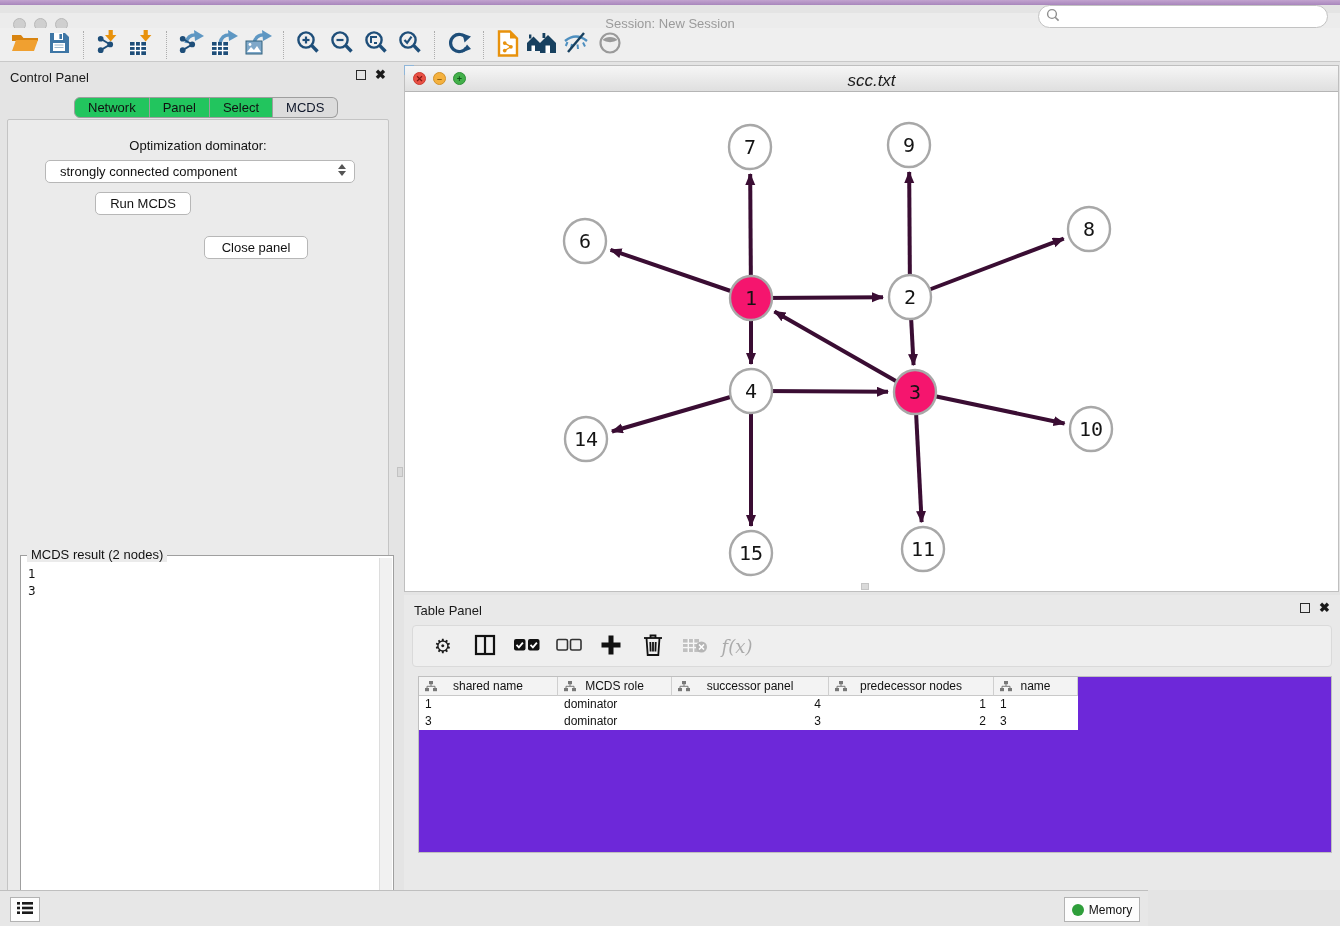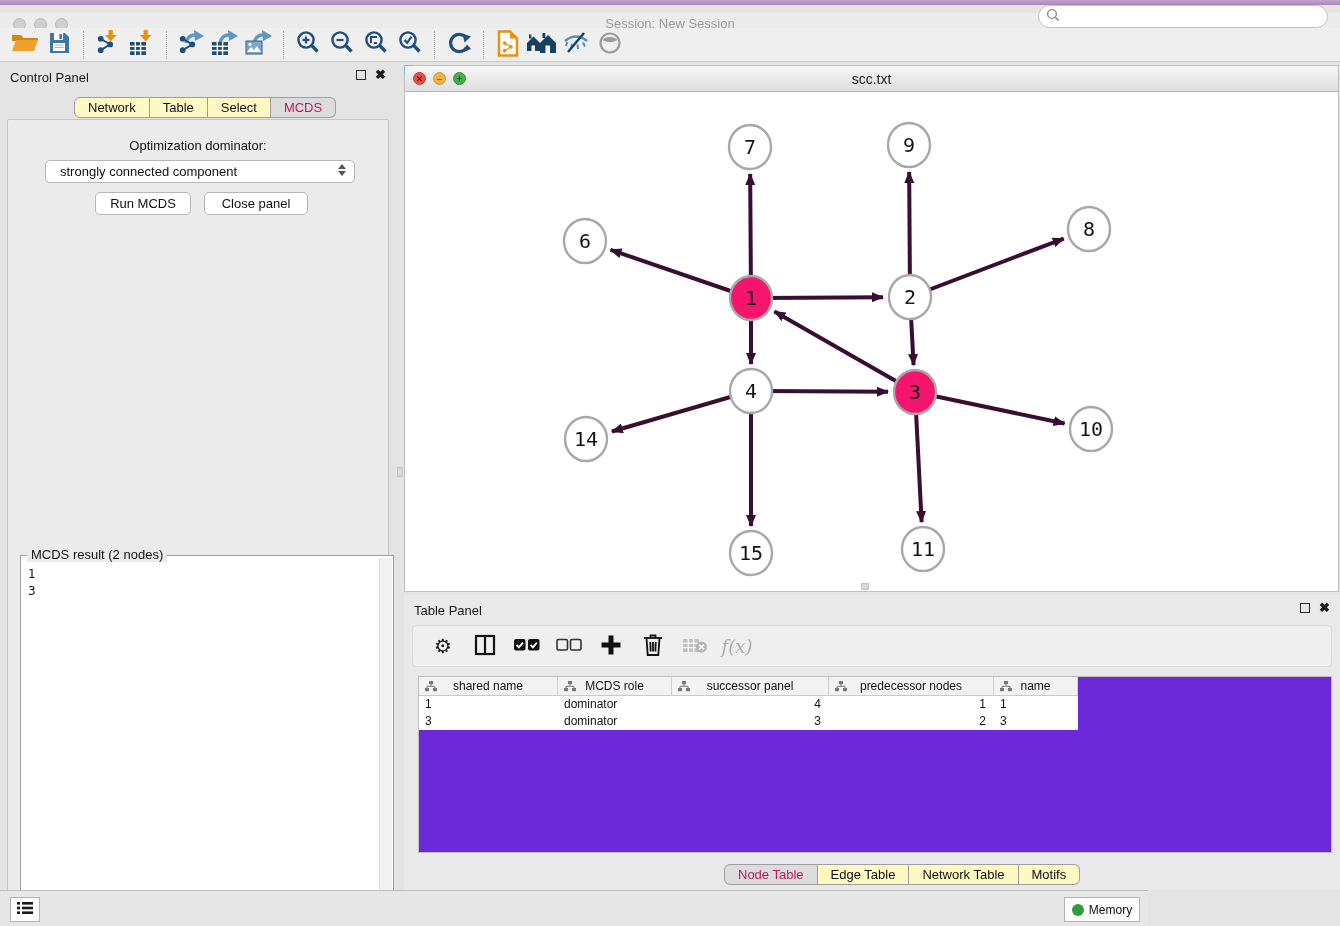--- a/index.html
+++ b/index.html
@@ -29,40 +29,40 @@
   
   .control-panel { position:absolute; left:0; top:62px; width:396px; height:828px; background:#E4E4E4; }
   .panel-head { position:absolute; left:0; top:0; width:100%; height:30px; }
   .panel-head .ptitle { position:absolute; left:10px; top:8px; font-size:13px; color:#1A1A1A; }
   .head-icons { position:absolute; right:10px; top:8px; display:flex; gap:9px; align-items:center; }
   .float-ico { width:10px; height:10px; border:1.6px solid #2A2A2A; }
   .close-ico { font-size:13px; font-weight:bold; color:#1A1A1A; line-height:10px; }
 
   .tabstrip { position:absolute; display:flex; }
   .tab { height:21px; font-size:13px; padding:0 13px; display:flex; align-items:center;
-    background:#fef9c3; color:#111; border:1px solid #9E9E9E; border-left:none; }
+    background:#22c55e; color:#111; border:1px solid #9E9E9E; border-left:none; }
   .tab:first-child { border-left:1px solid #9E9E9E; border-radius:6px 0 0 6px; }
   .tab:last-child { border-radius:0 6px 6px 0; }
-  .tab.active { background:#DCDCDC; color:#be185d; }
+  .tab.active { background:#DCDCDC; color:#0f172a; }
   .cp-tabs { left:74px; top:35px; }
 
   .cp-pane { position:absolute; left:7px; top:57px; width:382px; height:816px;
     background:#EBEBEB; border:1px solid #C4C4C4; border-radius:2px; }
   .crit-label { position:absolute; left:0; width:100%; top:18px; text-align:center; font-size:13px; color:#111; }
   .dropdown { position:absolute; left:37px; top:40px; width:310px; height:23px; background:#fff;
     border:1px solid #B7B7B7; border-radius:5px; font-size:13px; color:#111;
     display:flex; align-items:center; padding-left:14px; }
   .dd-arrows { position:absolute; right:8px; top:3px; display:flex; flex-direction:column; gap:2px; }
   .dd-arrows i { width:0; height:0; border-left:4px solid transparent; border-right:4px solid transparent; }
   .dd-up { border-bottom:5px solid #555; }
   .dd-down { border-top:5px solid #555; }
   .cp-btn { position:absolute; top:72px; height:23px; background:#fff; border:1px solid #B7B7B7;
     border-radius:5px; font-size:13px; color:#111; font-family:"Liberation Sans",sans-serif; }
   .btn-run { left:87px; width:96px; }
-  .btn-close { left:196px; width:104px; }
+  .btn-close { left:196px; width:104px;margin-top:44px; }
 
   .groupbox { position:absolute; left:12px; top:435px; width:374px; height:375px;
     border:1px solid #9F9F9F; background:#fff; }
   .gb-legend { position:absolute; left:6px; top:-9px; background:#EBEBEB; padding:0 4px;
     font-size:13px; color:#111; white-space:nowrap; }
   .gb-body { position:absolute; left:1px; top:6px; right:14px; bottom:1px; background:#fff;
     font-size:12px; color:#111; padding:4px 0 0 6px; line-height:17px; font-family:"DejaVu Sans",sans-serif; }
   .gb-scroll { position:absolute; top:2px; right:1px; bottom:1px; width:13px; background:#F1F1F1;
     border-left:1px solid #DDDDDD; }
 
@@ -71,21 +71,21 @@
   .v-grip { position:absolute; left:1px; top:405px; width:6px; height:10px; background:#D9D9D9; border:1px solid #C2C2C2; }
 
   
   .right-col { position:absolute; left:404px; top:62px; width:936px; height:828px; }
   .net-frame { position:absolute; left:0; top:3px; width:935px; height:527px; background:#fff;
     border:1px solid #BFBFBF; }
   .blue-corner { position:absolute; left:-1px; top:-1px; width:10px; height:10px;
     border-left:2px solid #8FB6D9; border-top:2px solid #8FB6D9; }
   .net-title { position:absolute; left:0; top:0; width:100%; height:26px;
     background:linear-gradient(#F6F6F6,#DFDFDF); border-bottom:1px solid #B5B5B5; }
-  .net-title .ntext { position:absolute; left:0; right:0; top:5px; text-align:center; font-size:14px; color:#1A1A1A; }
+  .net-title .ntext { position:absolute; left:0; right:0; top:5px; text-align:center; font-size:17px; color:#1A1A1A;font-style:italic; }
   .tl { position:absolute; top:6px; width:13px; height:13px; border-radius:50%;
     display:flex; align-items:center; justify-content:center; font-size:9px; font-weight:bold; }
   .tl-red   { left:8px;  background:#E95044; border:1px solid #C93A30; color:#7E1812; }
   .tl-yel   { left:28px; background:#F4B13E; border:1px solid #D1922A; color:#8E5F0D; }
   .tl-grn   { left:48px; background:#43B04A; border:1px solid #2E9038; color:#11581B; }
   .net-canvas { position:absolute; left:0; top:26px; width:933px; height:499px; background:#fff; }
   .net-grip { position:absolute; left:456px; bottom:1px; width:8px; height:7px; background:#DADADA; border:1px solid #C5C5C5; }
 
   
   .table-panel { position:absolute; left:0; top:533px; width:936px; height:295px; background:#E9E9E9; }
@@ -339,21 +339,21 @@
   <div class="control-panel">
     <div class="panel-head">
       <span class="ptitle">Control Panel</span>
       <span class="head-icons">
         <span class="float-ico"></span>
         <span class="close-ico">✖</span>
       </span>
     </div>
     <div class="tabstrip cp-tabs" id="cp-tabs">
         <div class="tab">Network</div>
-        <div class="tab">Table</div>
+        <div class="tab">Panel</div>
         <div class="tab">Select</div>
         <div class="tab active">MCDS</div>
       </div>
     <div class="cp-pane">
       <div class="crit-label">Optimization dominator:</div>
       <div class="dropdown">
         <span>strongly connected component</span>
         <span class="dd-arrows">
             <i class="dd-up"></i>
             <i class="dd-down"></i>
@@ -601,26 +601,20 @@
             <div class="td" style="width: 84px;">1</div>
           </div>
           <div class="trow" style="top: 36px;">
             <div class="td" style="width: 139px;">3</div>
             <div class="td" style="width: 114px;">dominator</div>
             <div class="td right" style="width: 157px;">3</div>
             <div class="td right" style="width: 165px;">2</div>
             <div class="td" style="width: 84px;">3</div>
           </div>
         </div>
-      <div class="tabstrip tp-tabs" id="tp-tabs">
-          <div class="tab active">Node Table</div>
-          <div class="tab">Edge Table</div>
-          <div class="tab">Network Table</div>
-          <div class="tab">Motifs</div>
-        </div>
     </div>
   </div>
 
   <div class="statusbar">
     <button class="list-btn">
       <span>
         <svg width="16" height="14" viewBox="0 0 16 14">
             <g fill="#1A1A1A">
               <rect x="0" y="1" width="3" height="2.6"></rect>
               <rect x="5" y="1" width="11" height="2.6"></rect>

